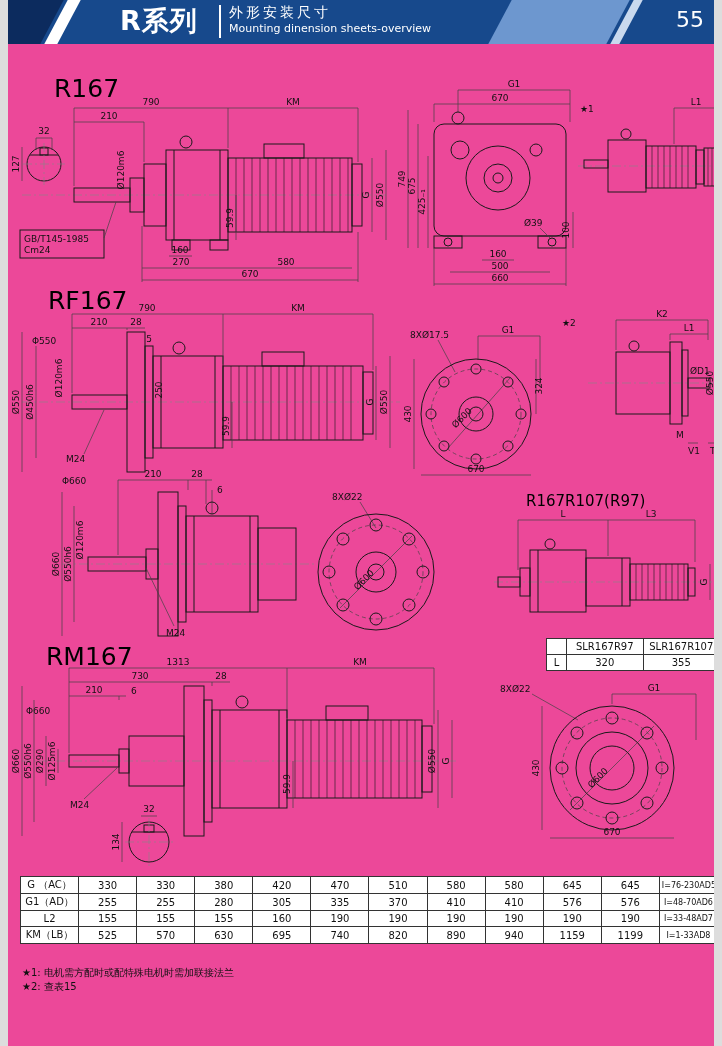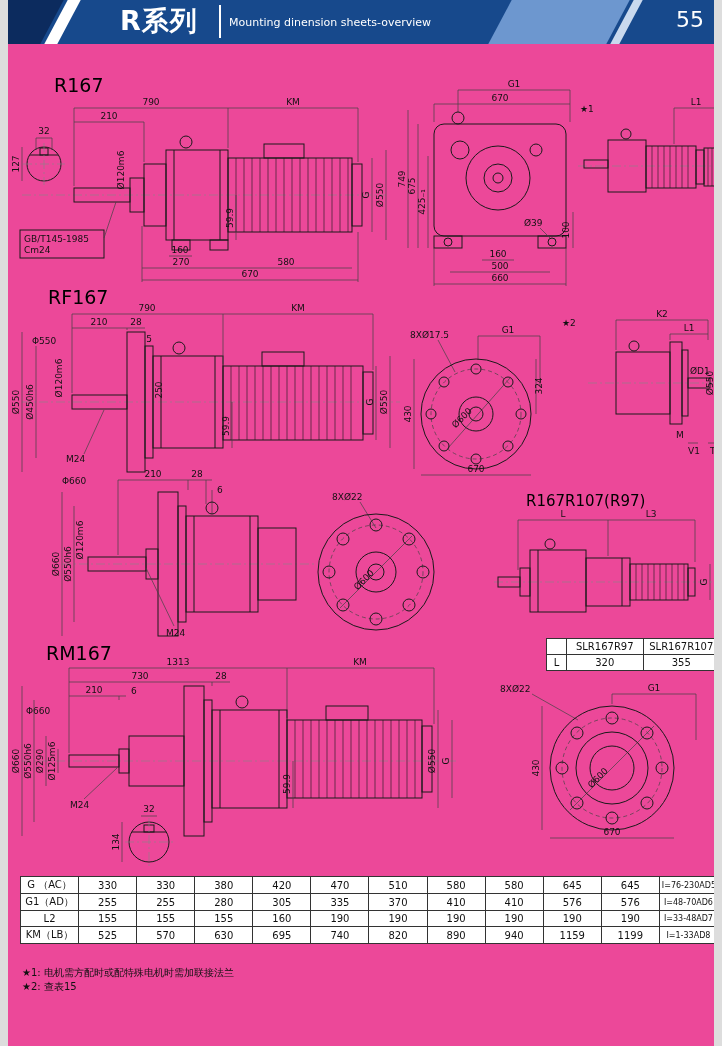--- a/index.html
+++ b/index.html
@@ -11,24 +11,24 @@
   .hdr{position:absolute;top:0;left:0;width:722px;height:44px;background:#17498c;overflow:hidden}
   .hs{position:absolute;top:0;height:44px;transform:skewX(-28deg)}
   .hs1{left:-18px;width:62px;background:#0c2b5e}
   .hs2{left:48px;width:13px;background:#ffffff}
   .hs3{left:492px;width:118px;background:#6d97cf}
   .hs4{left:614px;width:9px;background:#c9d9ee}
   .hdr-title{position:absolute;left:112px;top:3px;color:#fff;font-size:27px;font-weight:bold;letter-spacing:1px}
   .hdr-sep{position:absolute;left:211px;top:5px;width:2px;height:33px;background:#fff}
   .hdr-sub{position:absolute;left:221px;top:4px;color:#fff}
   .hdr-sub .cn{font-size:14px;letter-spacing:3px}
-  .hdr-sub .en{font-size:11px;margin-top:12px}
+  .hdr-sub .en{font-size:11px;margin-top:0}
   .hdr-page{position:absolute;left:668px;top:7px;color:#fff;font-size:22px;font-weight:normal}
   
-  .sec-title{position:absolute;font-size:19px;color:#000}
+  .sec-title{position:absolute;font-size:25px;color:#000}
   .sec-title.small{font-size:15px}
   
   svg.drw{position:absolute;overflow:visible}
   svg.drw text{font-family:"DejaVu Sans",sans-serif;font-size:9px;fill:#111}
   .ln{stroke:#1a1a1a;stroke-width:1;fill:none}
   .fin{stroke:#1a1a1a;stroke-width:.6;fill:none}
   .dm{stroke:#444;stroke-width:.7;fill:none}
   .cl{stroke:#888;stroke-width:.6;fill:none;stroke-dasharray:9 3 2 3}
   .bc{stroke:#444;stroke-width:.7;fill:none;stroke-dasharray:4 3}
   
@@ -46,20 +46,21 @@
 <div class="page">
 
   <div class="hdr">
     <div class="hs hs1"></div>
     <div class="hs hs2"></div>
     <div class="hs hs3"></div>
     <div class="hs hs4"></div>
     <div class="hdr-title">R系列</div>
     <div class="hdr-sep"></div>
     <div class="hdr-sub">
+      <div class="cn">外形安装尺寸</div>
       <div class="en">Mounting dinension sheets-overview</div>
     </div>
     <div class="hdr-page">55</div>
   </div>
 
   <div class="sec-title abs" style="left:46px;top:74px">R167</div>
 
   <svg class="drw" style="left:6px;top:92px" width="380" height="200" viewBox="0 0 380 200">
     <line class="cl" x1="8" y1="103" x2="372" y2="103"></line>
     <g class="ln">

